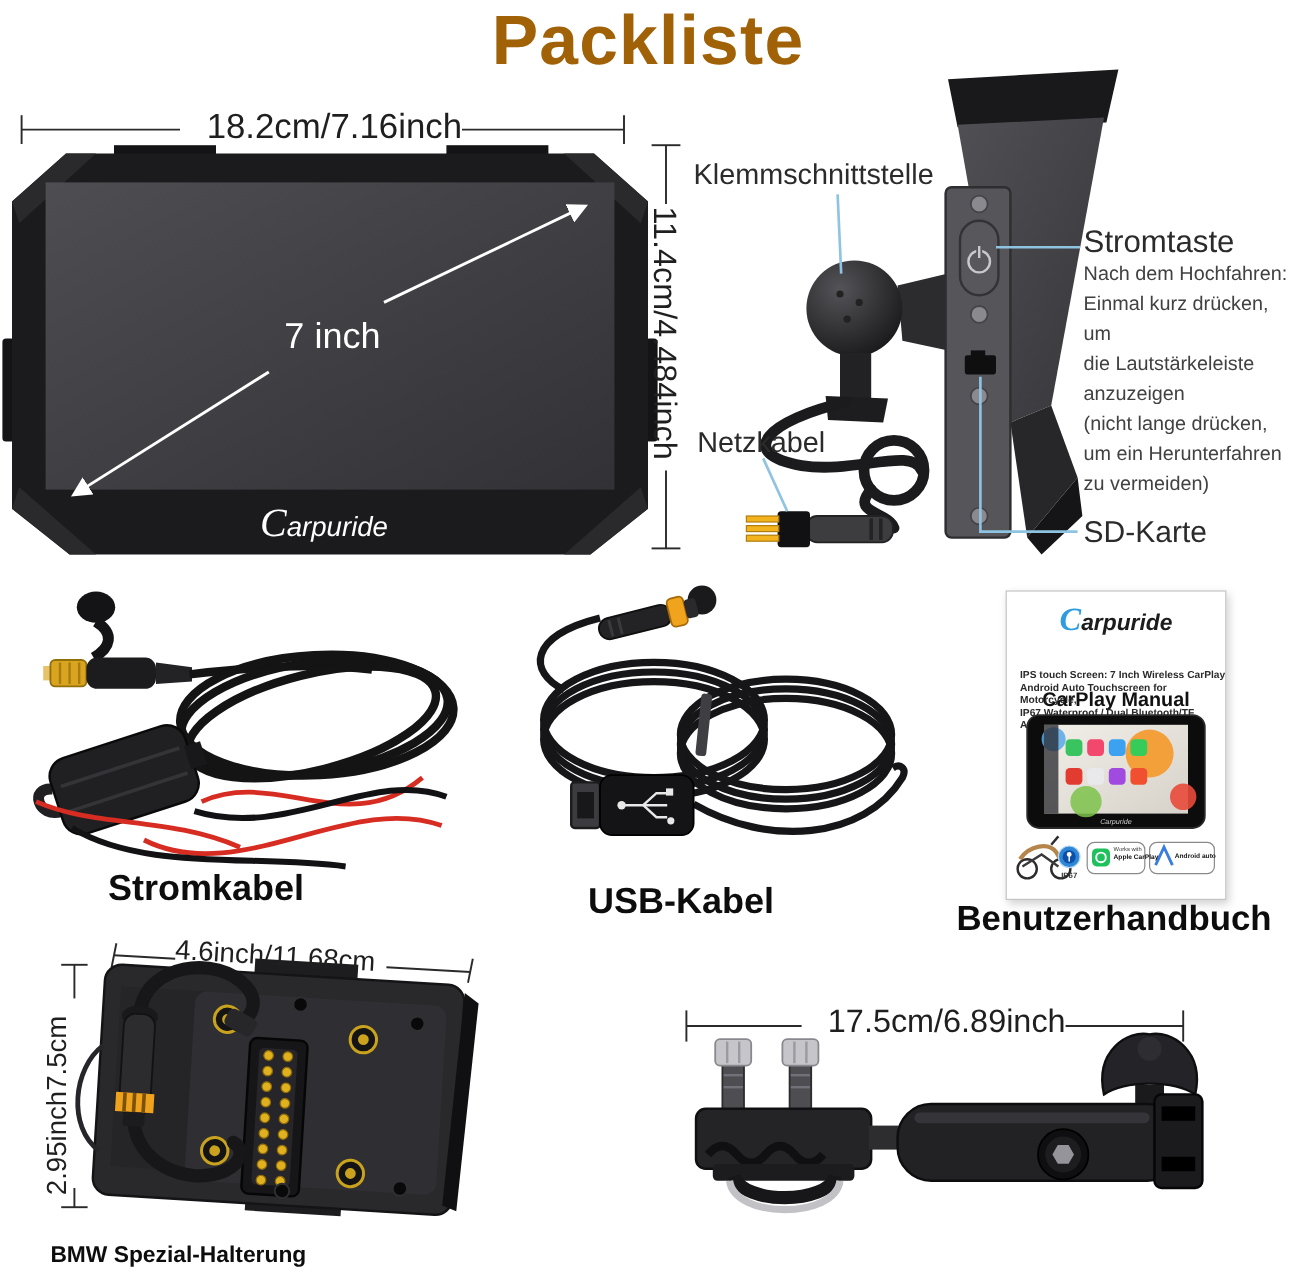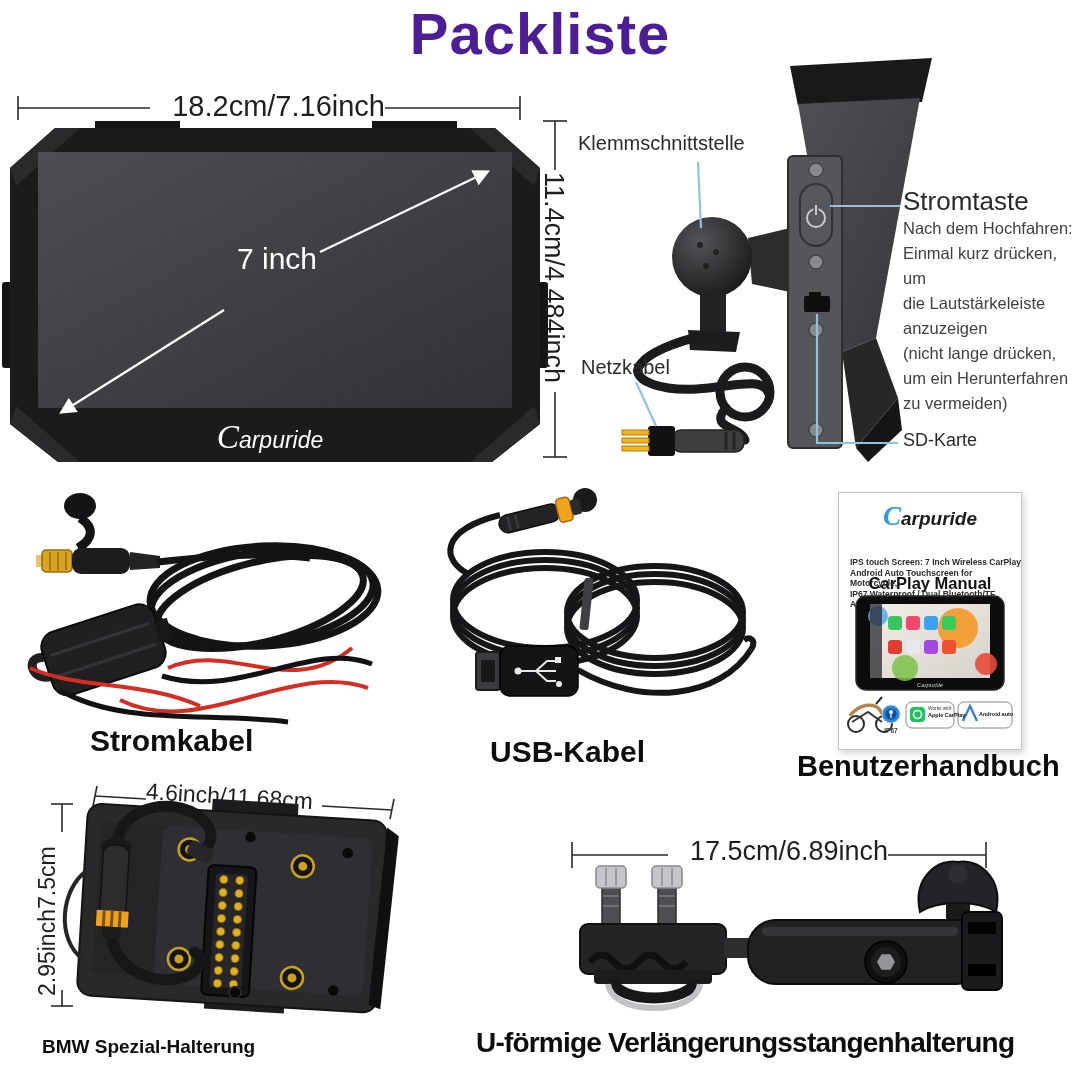--- a/index.html
+++ b/index.html
@@ -3,21 +3,21 @@
 <meta charset="utf-8">
 <style>
   html,body{margin:0;padding:0;background:#fff;}
   .canvas{position:relative;width:1080px;height:1072px;background:#fff;overflow:hidden;
           font-family:"Liberation Sans","DejaVu Sans",sans-serif;color:#1d1d1d;}
   .abs{position:absolute;}
   .page-title{left:0;right:0;top:0;text-align:center;font-size:58px;font-weight:700;letter-spacing:1px;}
   .dim{font-size:29px;color:#1f1f1f;white-space:nowrap;}
   .dim-v{writing-mode:vertical-rl;font-size:27px;color:#1f1f1f;white-space:nowrap;}
   .dim-v-up{writing-mode:vertical-rl;transform:rotate(180deg);font-size:23px;color:#1f1f1f;white-space:nowrap;}
-  .callout{font-size:20px;color:#2b2b2b;white-space:nowrap;}
+  .callout{font-size:24px;color:#2b2b2b;white-space:nowrap;}
   .note{font-size:16.5px;line-height:25px;color:#414141;white-space:pre-line;width:180px;}
   .caption{font-weight:700;color:#0d0d0d;white-space:nowrap;}
   .screen-size{font-size:30px;color:#fff;}
   .logo{color:#fff;font-style:italic;font-size:23px;text-align:center;}
   .logo::first-letter{font-size:1.45em;font-family:"Liberation Serif","DejaVu Serif",serif;}
   .manual-card{left:838px;top:492px;width:182px;height:256px;background:#fff;
                border:1px solid #c4c4c4;box-shadow:2px 3px 7px rgba(0,0,0,.18);}
   .card-brand{position:absolute;top:8px;left:0;right:0;text-align:center;font-style:italic;
               font-weight:600;font-size:19px;color:#1c1c1c;}
   .card-brand::first-letter{color:#2d9ce0;font-size:27px;font-family:"Liberation Serif","DejaVu Serif",serif;}
@@ -372,44 +372,43 @@
       <rect x="968" y="922" width="28" height="12" fill="#000"></rect>
       <rect x="968" y="964" width="28" height="12" fill="#000"></rect>
       <g>
         <circle cx="886" cy="962" r="21" fill="#0f0f11" stroke="#000" stroke-width="1.5"></circle>
         <circle cx="886" cy="962" r="15" fill="#1d1d20"></circle>
         <polygon points="895,962 890.5,969.8 881.5,969.8 877,962 881.5,954.2 890.5,954.2" fill="#94949a"></polygon>
       </g>
     </g>
   </svg>
 
-  <div class="abs page-title" style="color:#4c1d95;">Packliste</div>
+  <div class="abs page-title" style="color:#a16207;">Packliste</div>
 
   <div class="abs dim" style="left:150px;top:90px;width:235px;text-align:right;">18.2cm/7.16inch</div>
   <div class="abs dim-v" style="left:538px;top:172px;">11.4cm/4.484inch</div>
-  <div class="abs screen-size" style="left:222px;top:242px;width:110px;text-align:center;">7 inch</div>
+  <div class="abs screen-size" style="left:222px;top:264px;width:110px;text-align:center;">7 inch</div>
   <div class="abs logo" style="left:180px;top:418px;width:180px;">Carpuride</div>
 
   <div class="abs callout" style="left:578px;top:132px;">Klemmschnittstelle</div>
   <div class="abs callout" style="left:903px;top:186px;font-size:26px;">Stromtaste</div>
   <div class="abs note" style="left:903px;top:216px;">Nach dem Hochfahren:
 Einmal kurz drücken, um
 die Lautstärkeleiste
 anzuzeigen
 (nicht lange drücken,
 um ein Herunterfahren
 zu vermeiden)</div>
   <div class="abs callout" style="left:581px;top:356px;">Netzkabel</div>
-  <div class="abs callout" style="left:903px;top:430px;font-size:18px;">SD-Karte</div>
+  <div class="abs callout" style="left:903px;top:430px;font-size:25px;">SD-Karte</div>
 
   <div class="abs caption" style="left:490px;top:735px;font-size:30px;">USB-Kabel</div>
   <div class="abs caption" style="left:90px;top:724px;font-size:30px;">Stromkabel</div>
   <div class="abs caption" style="left:797px;top:750px;font-size:29px;">Benutzerhandbuch</div>
   <div class="abs caption" style="left:42px;top:1036px;font-size:19px;">BMW Spezial-Halterung</div>
-  <div class="abs caption" style="left:476px;top:1027px;font-size:28px;letter-spacing:-0.8px;">U-förmige Verlängerungsstangenhalterung</div>
 
   <div class="abs dim" style="left:146px;top:778px;font-size:23px;transform:rotate(3.5deg);transform-origin:left center;">4.6inch/11.68cm</div>
   <div class="abs dim-v-up" style="left:34px;top:826px;height:170px;">2.95inch7.5cm</div>
   <div class="abs dim" style="left:672px;top:836px;width:216px;text-align:right;font-size:27px;">17.5cm/6.89inch</div>
 
   <div class="tiny" style="left:879px;top:727px;width:24px;text-align:center;font-size:6.5px;font-weight:700;">IP67</div>
   <div class="tiny" style="left:928px;top:706px;font-size:4.8px;">Works with</div>
   <div class="tiny" style="left:928px;top:712px;font-size:5.5px;font-weight:700;color:#111;">Apple CarPlay</div>
   <div class="tiny" style="left:979px;top:711px;font-size:5.5px;font-weight:700;color:#111;">Android auto</div>
 

